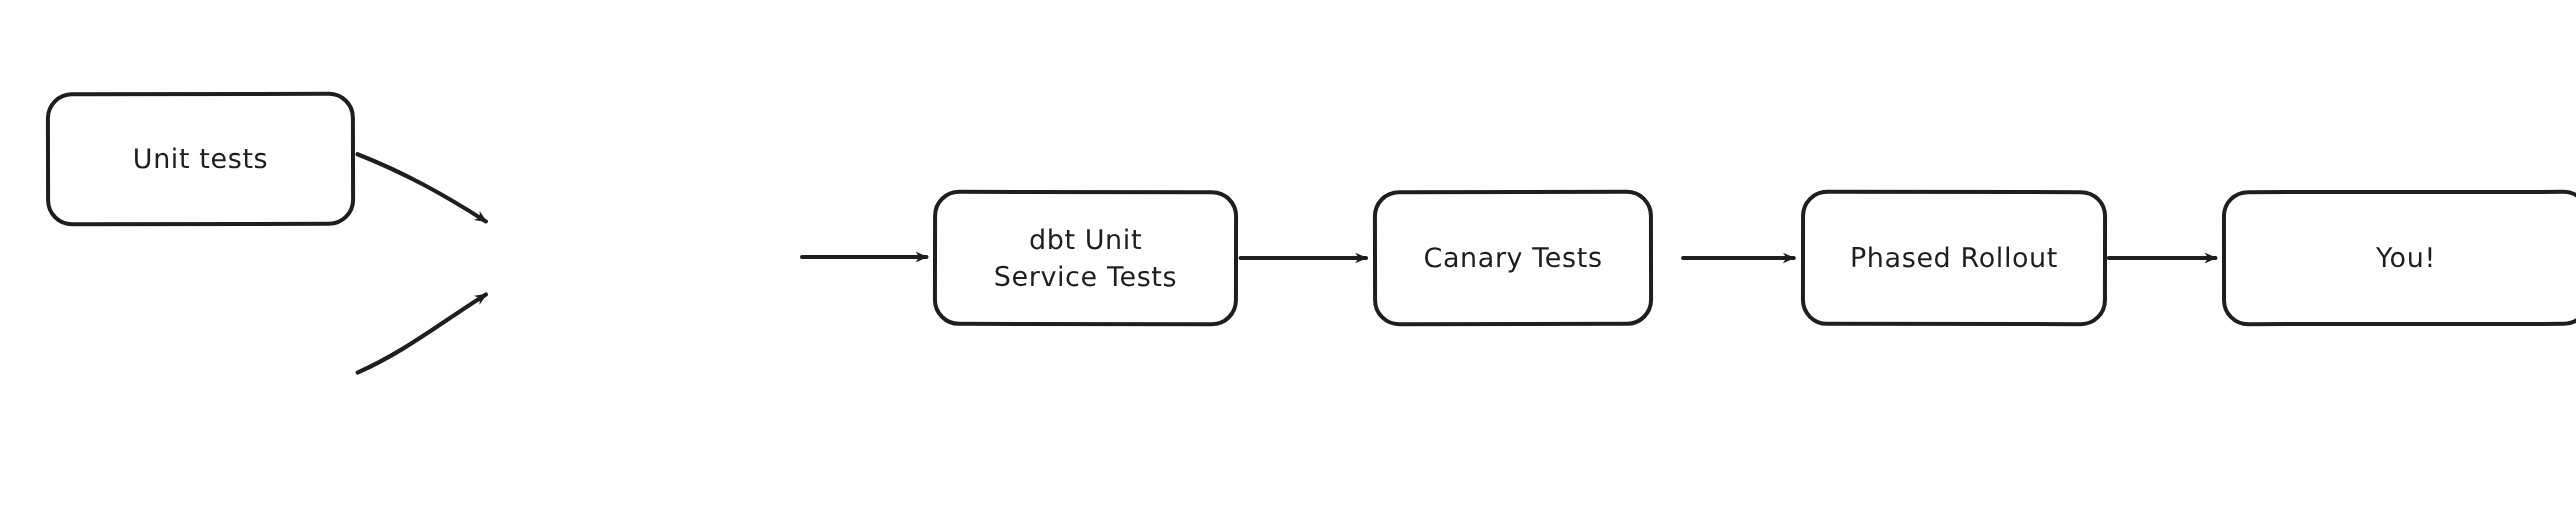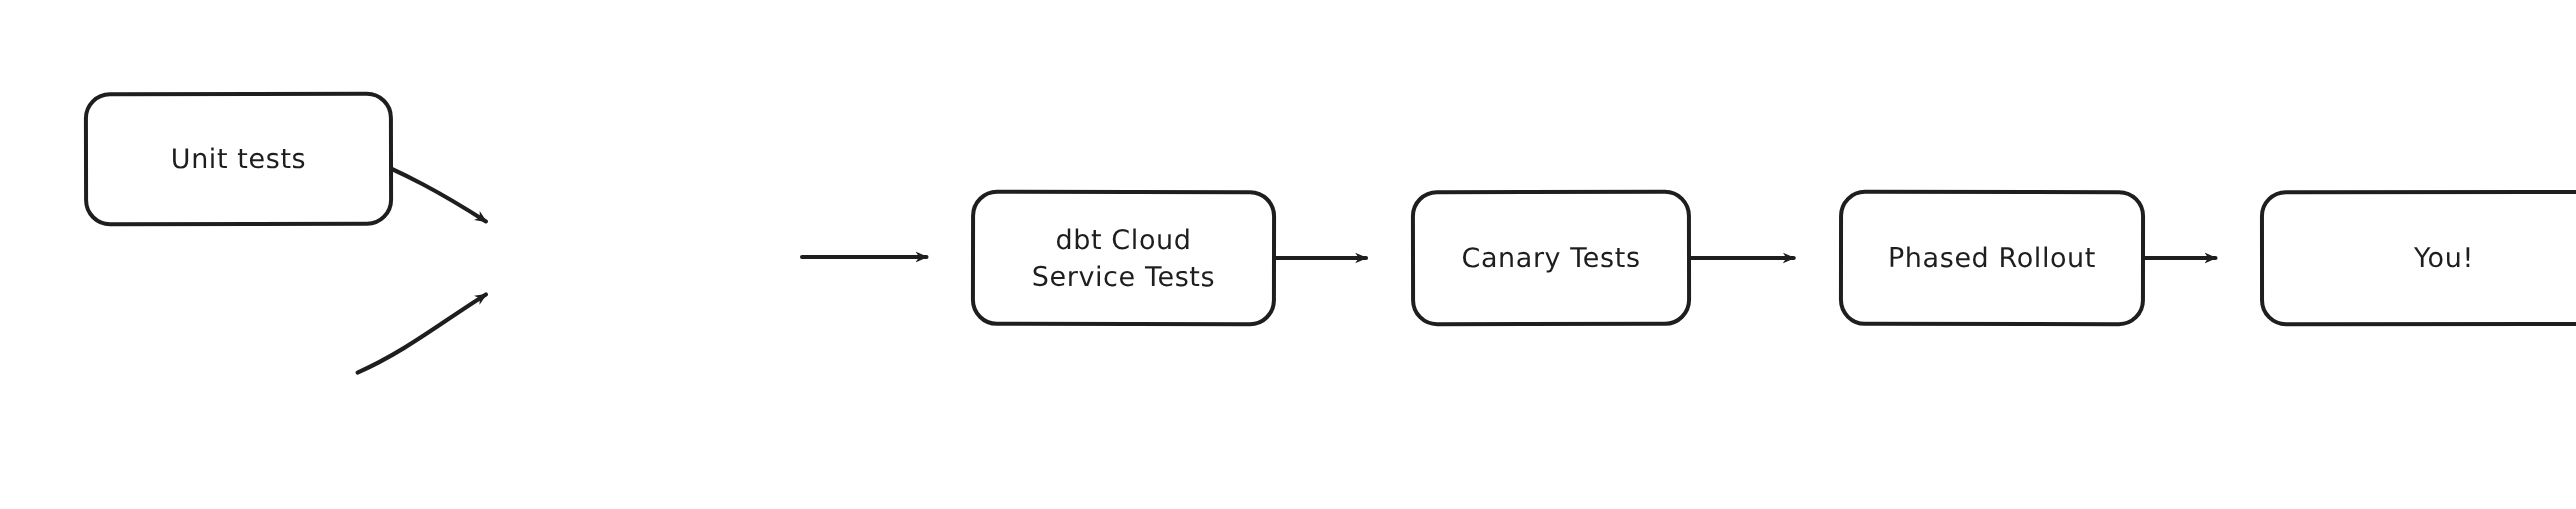--- a/index.html
+++ b/index.html
@@ -26,21 +26,20 @@
     position: absolute;
     box-sizing: border-box;
     display: flex;
     align-items: center;
     justify-content: center;
     text-align: center;
     background: #ffffff;
     border: 4px solid #1e1e1e;
     border-radius: 26px;
     color: #1e1e1e;
-    margin-left: 38px;
   }
   .node-label {
     font-family: "DejaVu Sans", sans-serif;
     font-size: 27px;
     font-weight: 400;
     line-height: 1.38;
     letter-spacing: 0.6px;
     color: #1e1e1e;
     white-space: pre-line;
     padding: 0 10px;
@@ -79,21 +78,21 @@
     <path d="M 2135 261 L 2243 261" fill="none" stroke="#1e1e1e" stroke-width="4.2" stroke-linecap="round" marker-end="url(#arrowhead)"></path>
   </svg>
 
   <div class="node-box jit-a" style="left:46px; top:92px; width:309px; height:134px;">
     <span class="node-label">Unit tests</span>
   </div>
 
 
 
   <div class="node-box jit-d" style="left:933px; top:190px; width:305px; height:136px;">
-    <span class="node-label">dbt Cloud
+    <span class="node-label">dbt Unit
 Service Tests</span>
   </div>
 
   <div class="node-box jit-e" style="left:1373px; top:190px; width:280px; height:136px;">
     <span class="node-label">Canary Tests</span>
   </div>
 
   <div class="node-box jit-f" style="left:1801px; top:190px; width:306px; height:136px;">
     <span class="node-label">Phased Rollout</span>
   </div>

